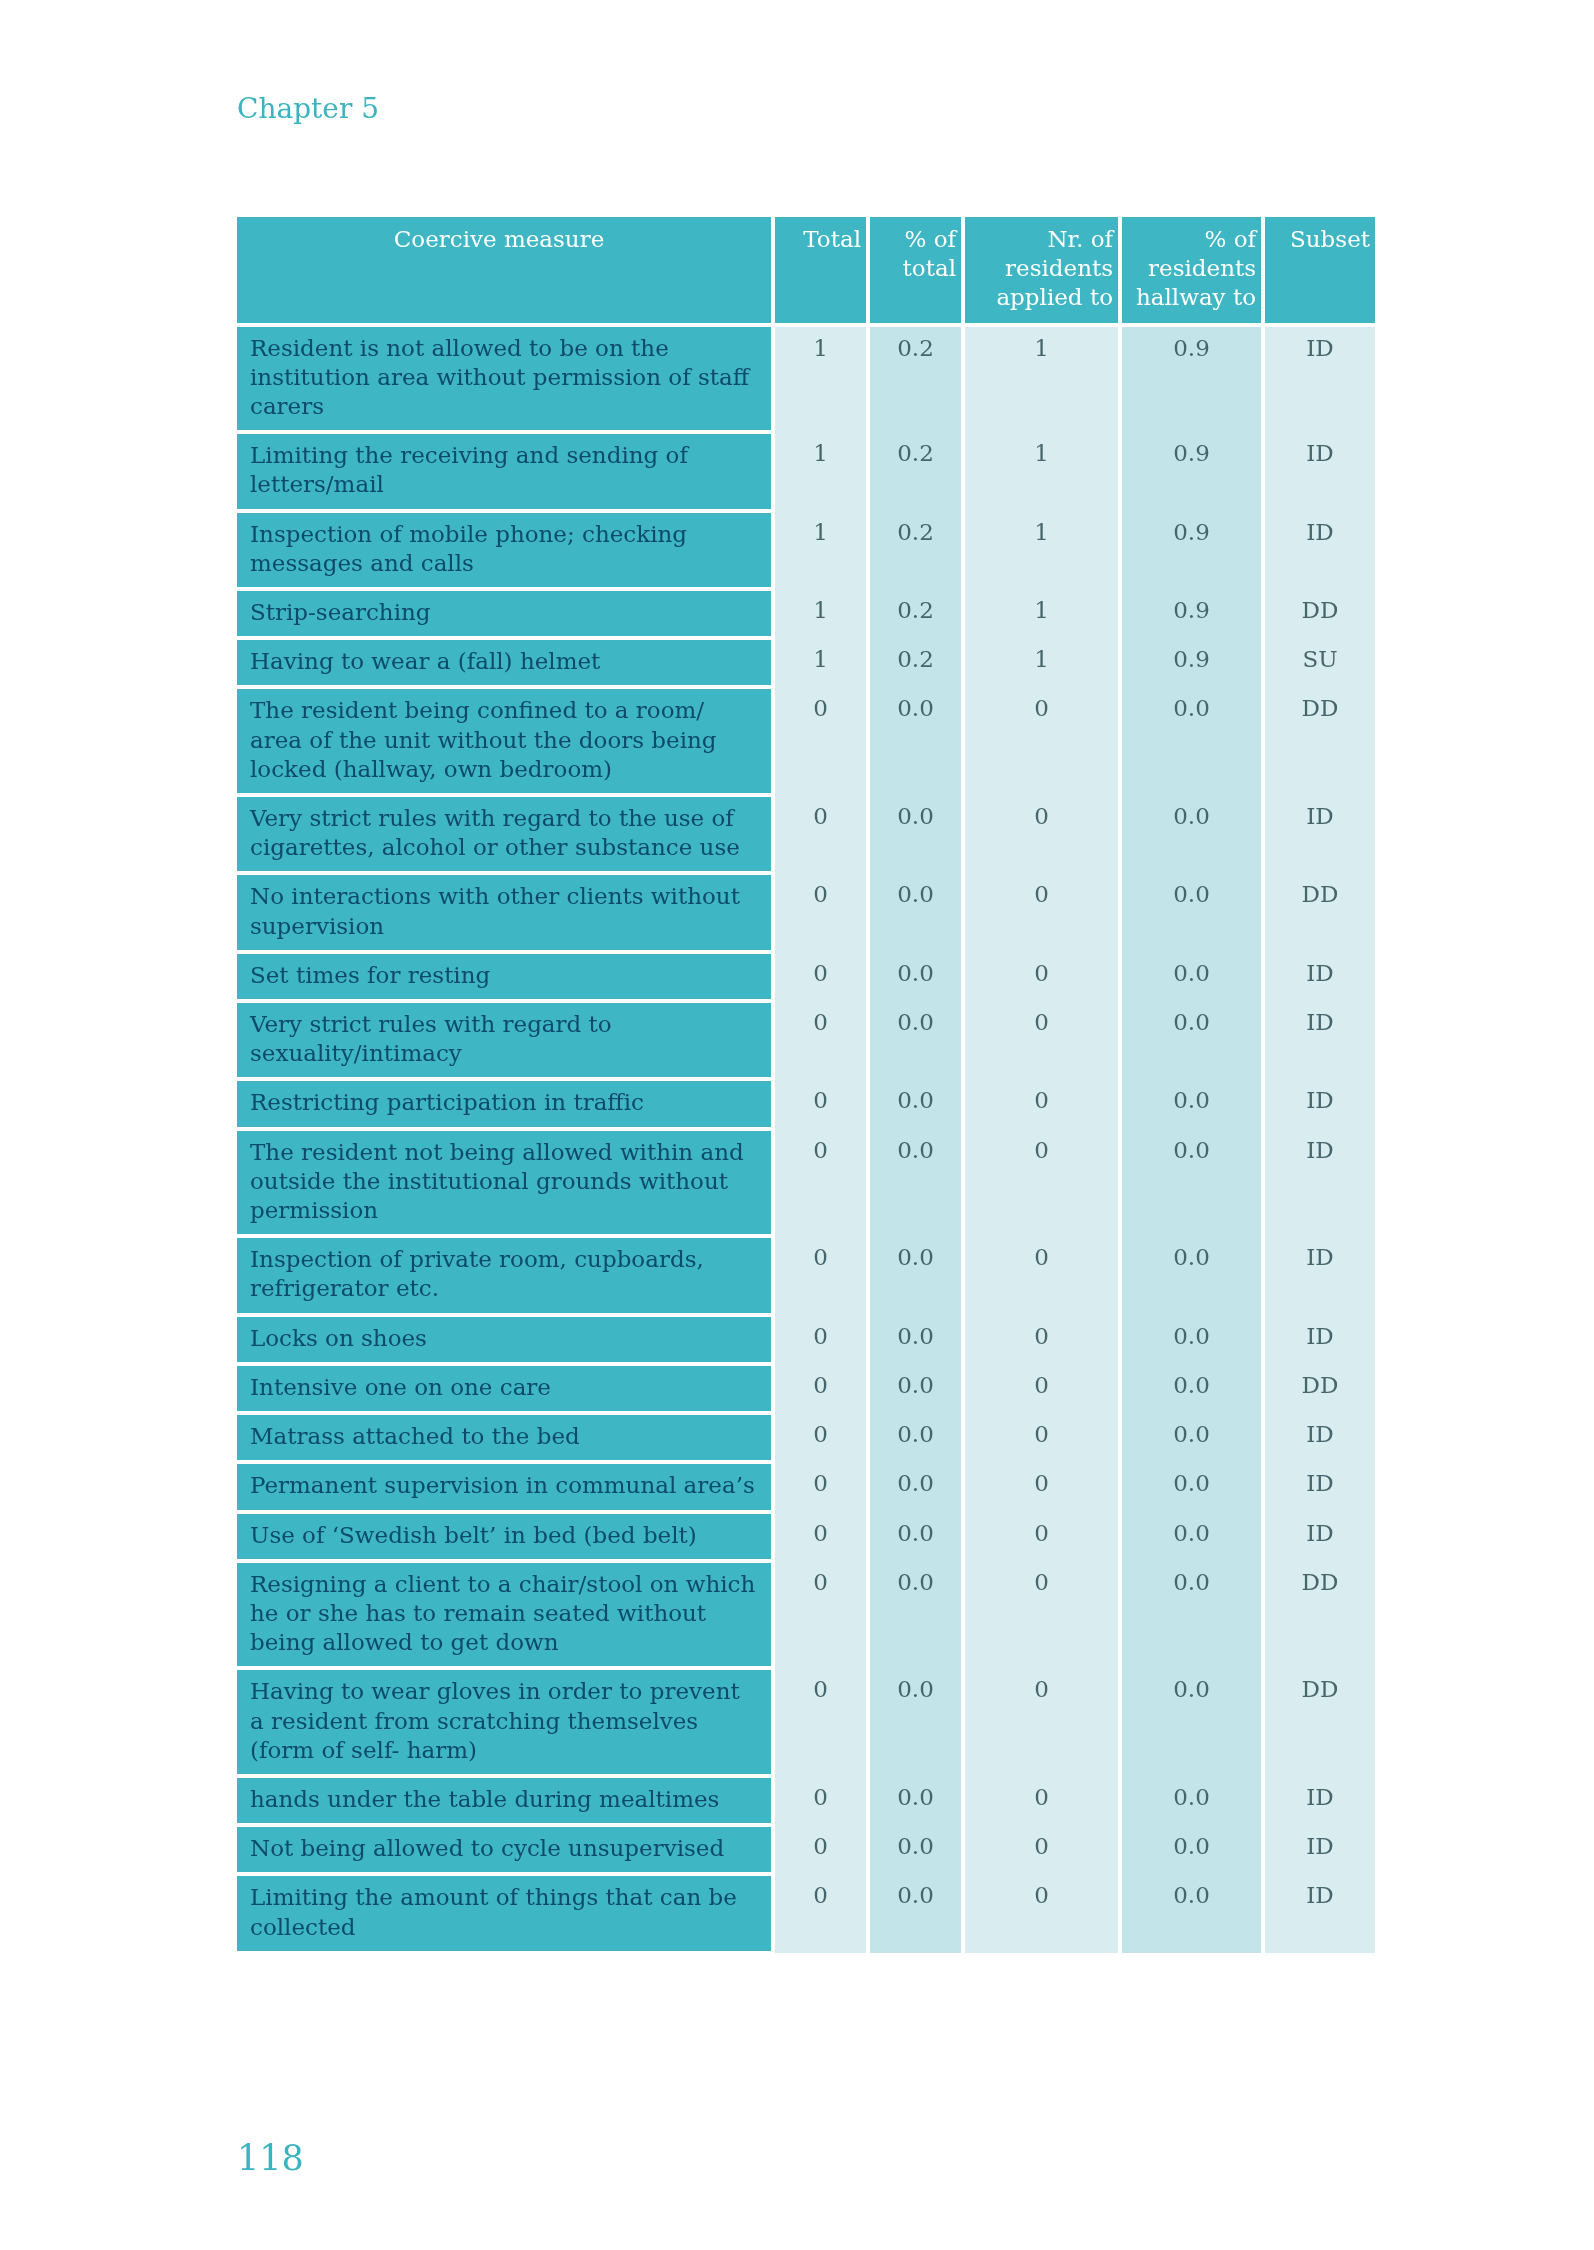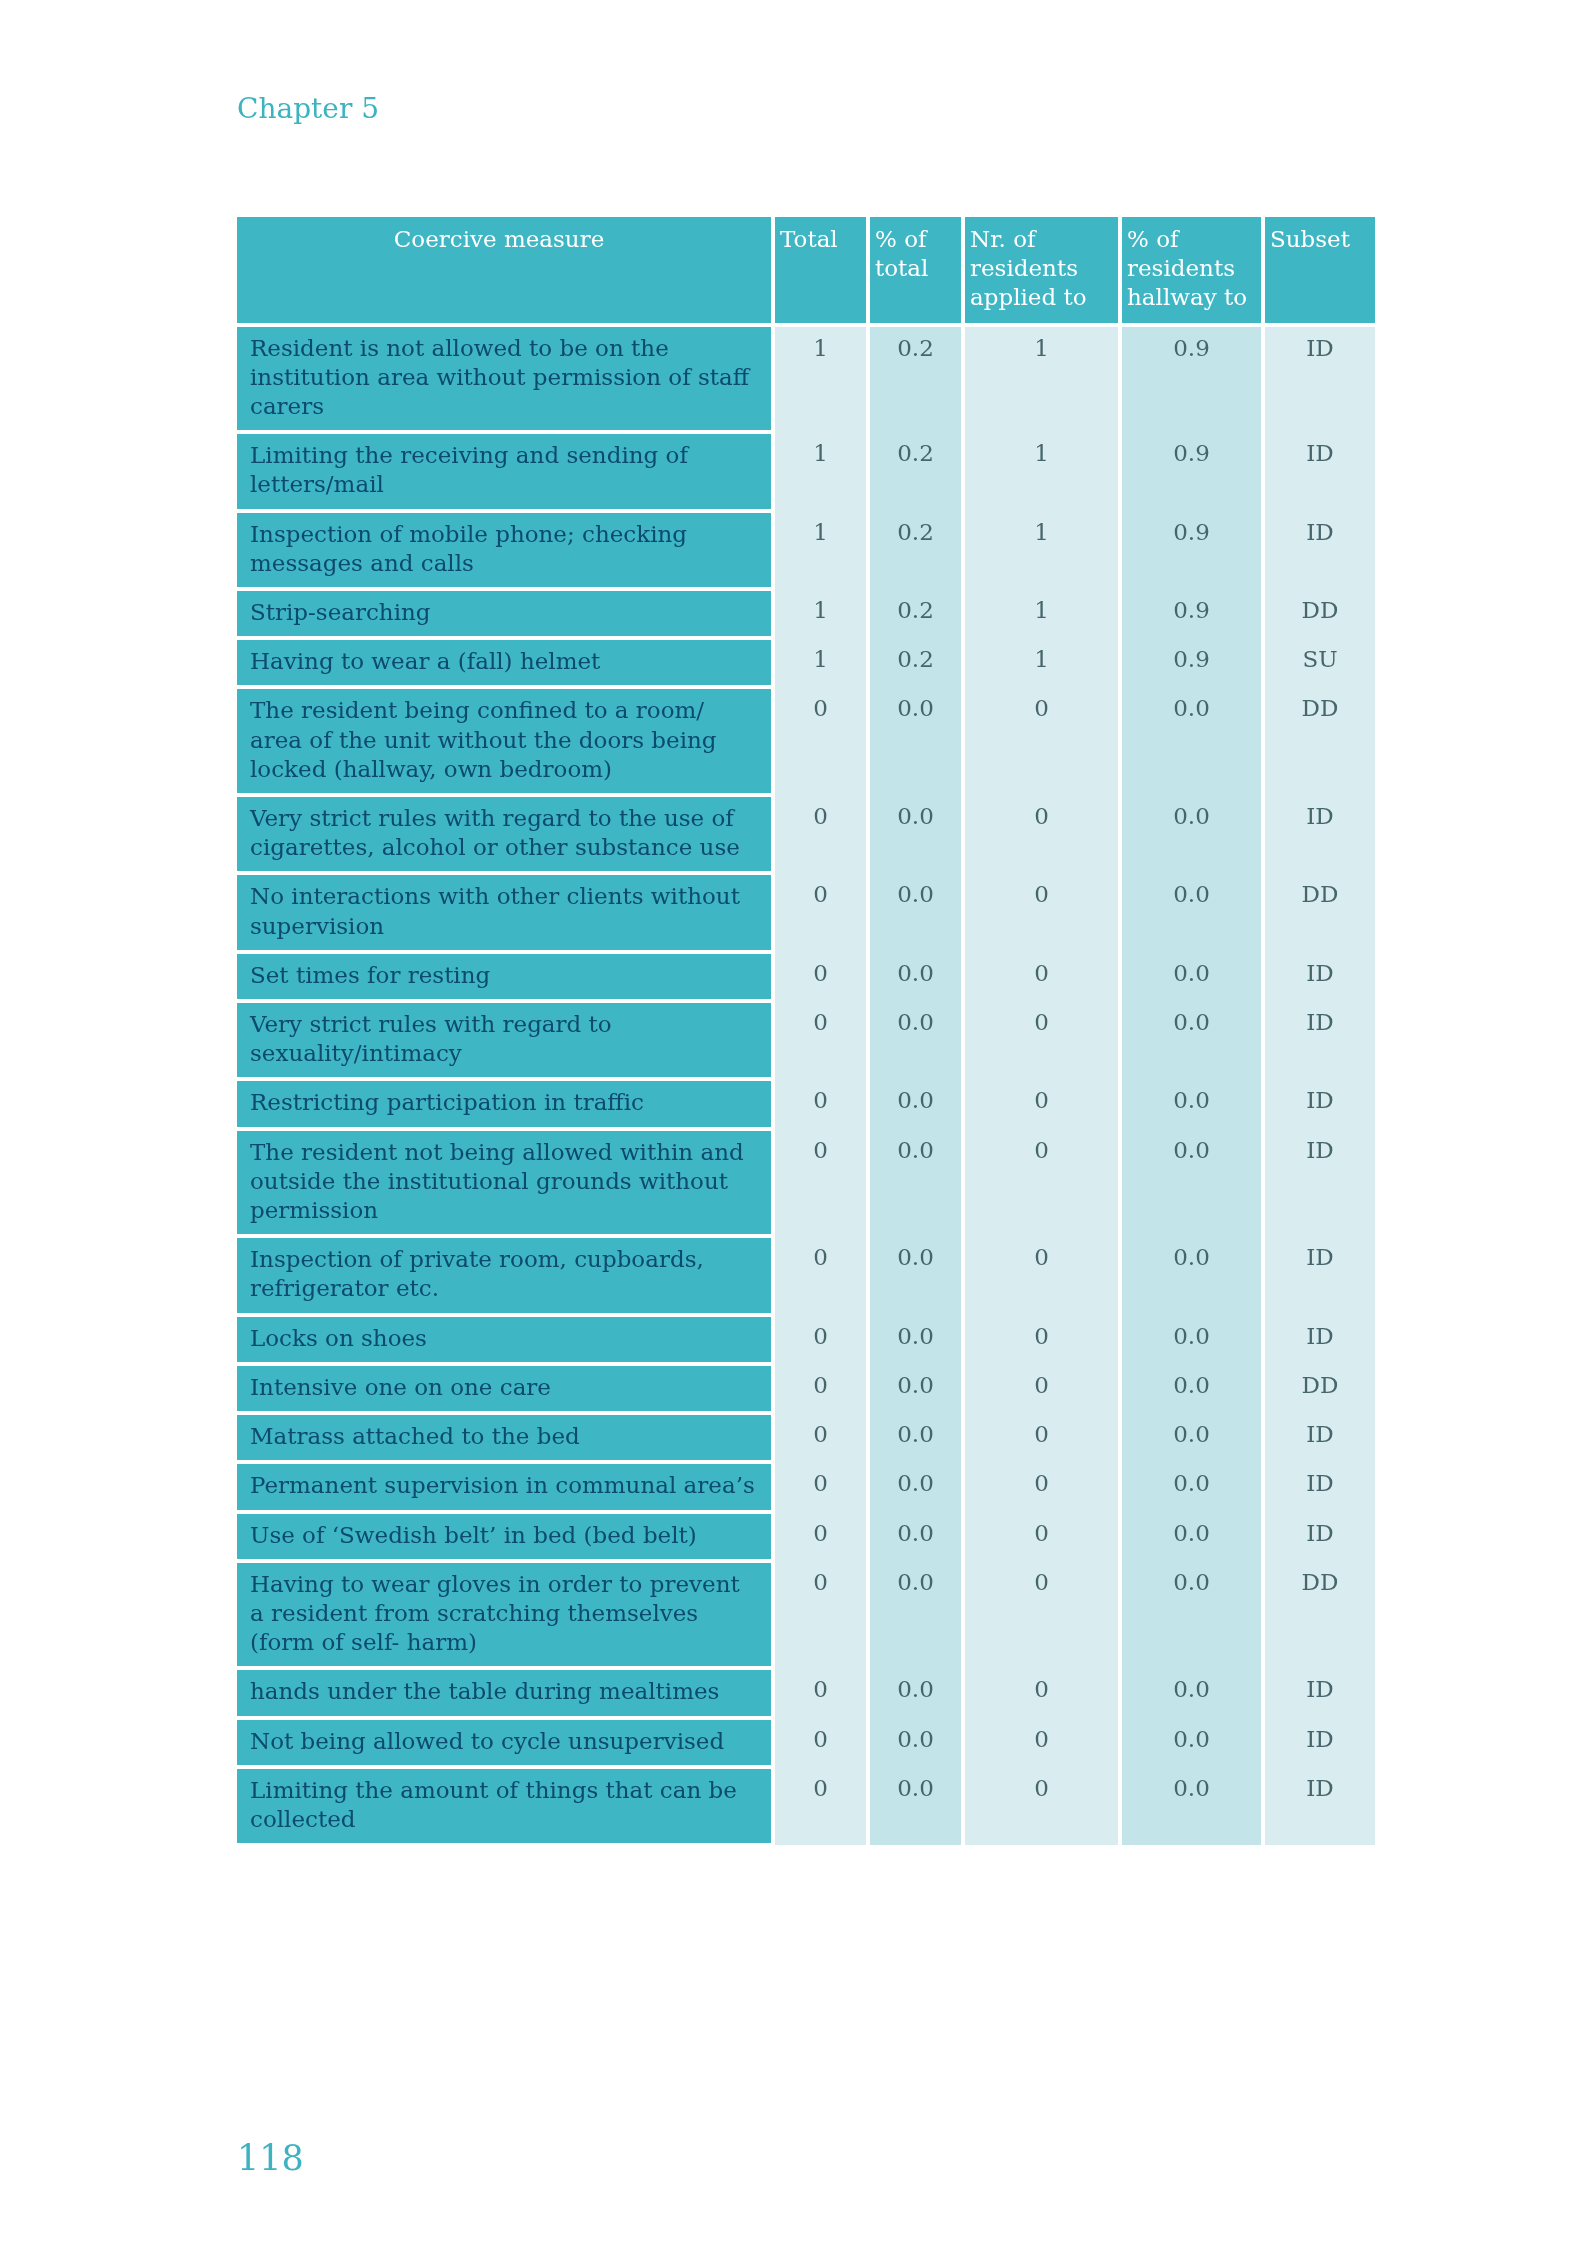--- a/index.html
+++ b/index.html
@@ -44,21 +44,21 @@
   table.measures th,
   table.measures td {
     vertical-align: top;
     font-size: 23px;
     line-height: 1.27;
   }
   table.measures th {
     background: var(--teal);
     color: #ffffff;
     font-weight: normal;
-    text-align: left;
+    text-align: right;
     padding: 8px 5px 10px;
     border-bottom: 4px solid #ffffff;
   }
   table.measures th.col-measure {
     text-align: center;
     padding-left: 2px;
     padding-right: 12px;
     margin-top: 26px;
   }
   table.measures td.col-measure {
@@ -245,20 +245,28 @@
         </tr>
         <tr>
           <td class="col-measure">Use of ‘Swedish belt’ in bed (bed belt)</td>
           <td class="col-num band-a">0</td>
           <td class="col-num band-b">0.0</td>
           <td class="col-num band-a">0</td>
           <td class="col-num band-b">0.0</td>
           <td class="col-num band-a">ID</td>
         </tr>
         <tr>
+          <td class="col-measure">Resigning a client to a chair/stool on which he or she has to remain seated without being allowed to get down</td>
+          <td class="col-num band-a">0</td>
+          <td class="col-num band-b">0.0</td>
+          <td class="col-num band-a">0</td>
+          <td class="col-num band-b">0.0</td>
+          <td class="col-num band-a">DD</td>
+        </tr>
+        <tr>
           <td class="col-measure">Having to wear gloves in order to prevent a resident from scratching themselves (form of self- harm)</td>
           <td class="col-num band-a">0</td>
           <td class="col-num band-b">0.0</td>
           <td class="col-num band-a">0</td>
           <td class="col-num band-b">0.0</td>
           <td class="col-num band-a">DD</td>
         </tr>
         <tr>
           <td class="col-measure">hands under the table during mealtimes</td>
           <td class="col-num band-a">0</td>

